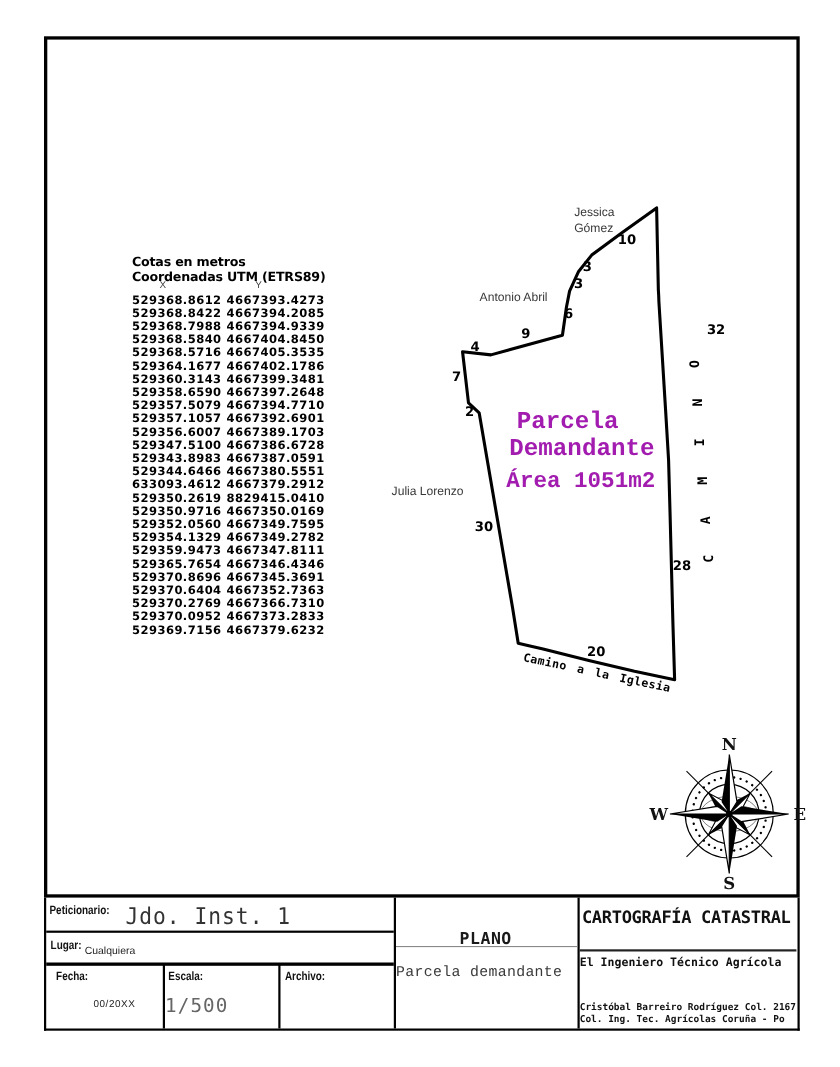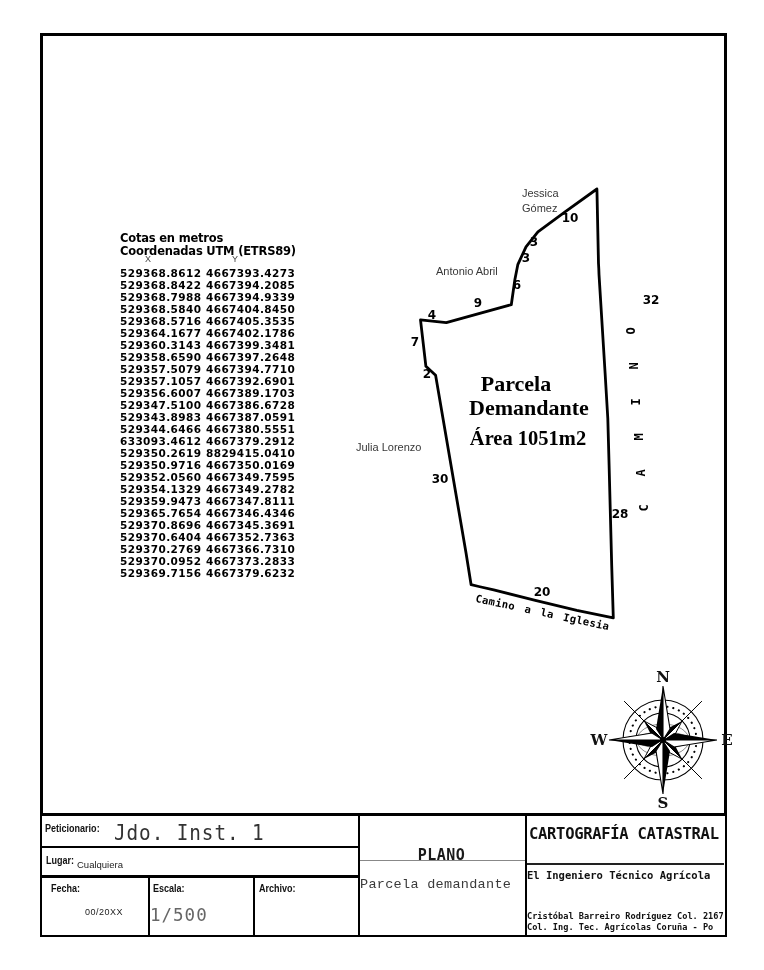--- a/index.html
+++ b/index.html
@@ -20,36 +20,36 @@
   .colhead.x { left:145px; } .colhead.y { left:232px; }
   .crows { position:absolute; left:120px; top:267px; }
   .crow { height:12px; line-height:12px; font:700 10.5px "DejaVu Sans",sans-serif; letter-spacing:0.4px; white-space:nowrap; color:#000; }
   .crow .cx { display:inline-block; width:86px; }
 
   
   .labels { position:absolute; left:0; top:0; width:764px; height:970px; pointer-events:none; }
   .edge-num { position:absolute; transform:translate(-50%,-50%); font:700 12px "DejaVu Sans",sans-serif; color:#000; white-space:nowrap; }
   .neighbor { position:absolute; font:400 11px "Liberation Sans",sans-serif; color:#383838; line-height:14.5px; white-space:nowrap; }
   .vletter { position:absolute; transform:translate(-50%,-50%) rotate(-90deg); font:700 12px "DejaVu Sans Mono",monospace; color:#000; }
-  .area-line { position:absolute; transform:translate(-50%,-50%); font-family:Liberation Serif, serif; font-weight:700; color:#000000; white-space:nowrap; }
+  .area-line { position:absolute; transform:translate(-50%,-50%); font-family:Liberation Mono, monospace; font-weight:700; color:#a21caf; white-space:nowrap; }
   .al1 { left:516px; top:384px; font-size:22px; }
   .al2 { left:529px; top:408px; font-size:22px; }
   .al3 { left:528px; top:438px; font-size:20.5px; }
   .road-bottom { position:absolute; left:477px; top:592px; transform:rotate(12deg); transform-origin:0 0; font:700 10.5px "DejaVu Sans Mono",monospace; letter-spacing:0.4px; word-spacing:3px; white-space:nowrap; color:#000; }
 
   
   .tb { position:absolute; left:40px; top:816px; width:687px; height:121px; border:2.5px solid #000; border-top:none; }
   .tbline { position:absolute; background:#000; }
   .tb-label { position:absolute; font:700 11px "Liberation Sans",sans-serif; color:#111; transform:scaleX(0.82); transform-origin:0 0; white-space:nowrap; }
   .draft { font-family:"DejaVu Sans Mono",monospace; color:#333; white-space:nowrap; }
   .v-jdo { position:absolute; left:72px; top:5px; font-size:21px; transform:scaleX(0.92); transform-origin:0 0; letter-spacing:1px; }
   .v-lugar { position:absolute; left:35px; top:43px; font:400 9.5px "Liberation Sans",sans-serif; color:#222; }
   .v-fecha { position:absolute; left:43px; top:91px; font:400 9px "Liberation Sans",sans-serif; color:#222; letter-spacing:0.5px; }
   .v-escala { position:absolute; left:108px; top:89px; font-size:17.5px; color:#666; letter-spacing:1px; }
-  .mid-head { position:absolute; left:316px; top:4px; width:167px; height:44px; display:flex; align-items:flex-end; justify-content:center; }
+  .mid-head { position:absolute; left:316px; top:15px; width:167px; height:44px; display:flex; align-items:center; justify-content:center; }
   .v-plano { font-size:15px; font-weight:700; color:#1a1a1a; letter-spacing:0.5px; }
   .v-parcela { position:absolute; left:318px; top:61px; font-size:13.5px; color:#3a3a3a; letter-spacing:0.3px;font-family:Liberation Mono, monospace; }
   .v-carto { position:absolute; left:487px; top:9px; font-size:15.5px; font-weight:700; color:#111; letter-spacing:-0.3px; }
   .v-eng { position:absolute; left:485px; top:53px; font-size:10.5px; font-weight:700; color:#111; }
   .v-cred1 { position:absolute; left:485px; top:95px; font-size:8.6px; font-weight:700; color:#111; }
   .v-cred2 { position:absolute; left:485px; top:106px; font-size:8.6px; font-weight:700; color:#111; }
 </style>
 </head>
 <body>
 

